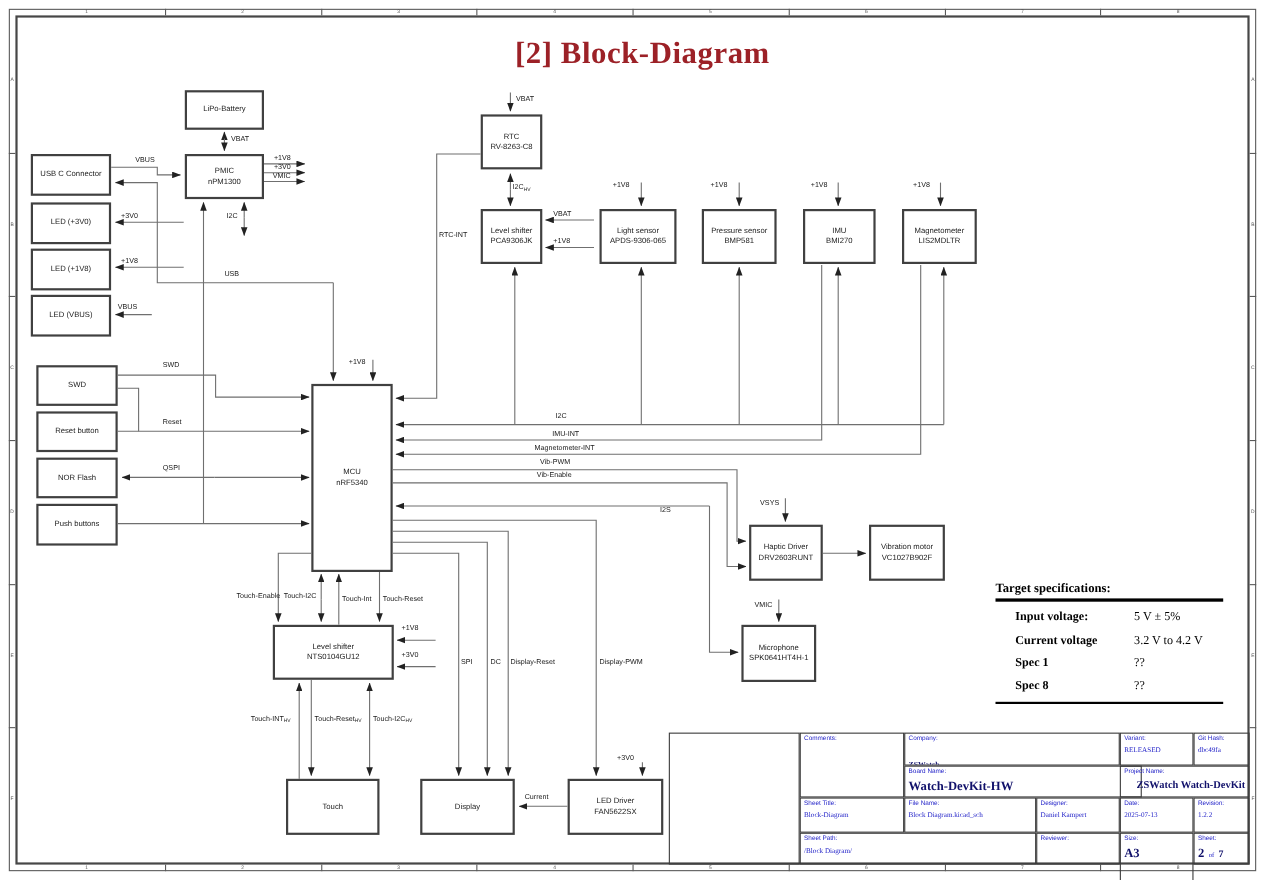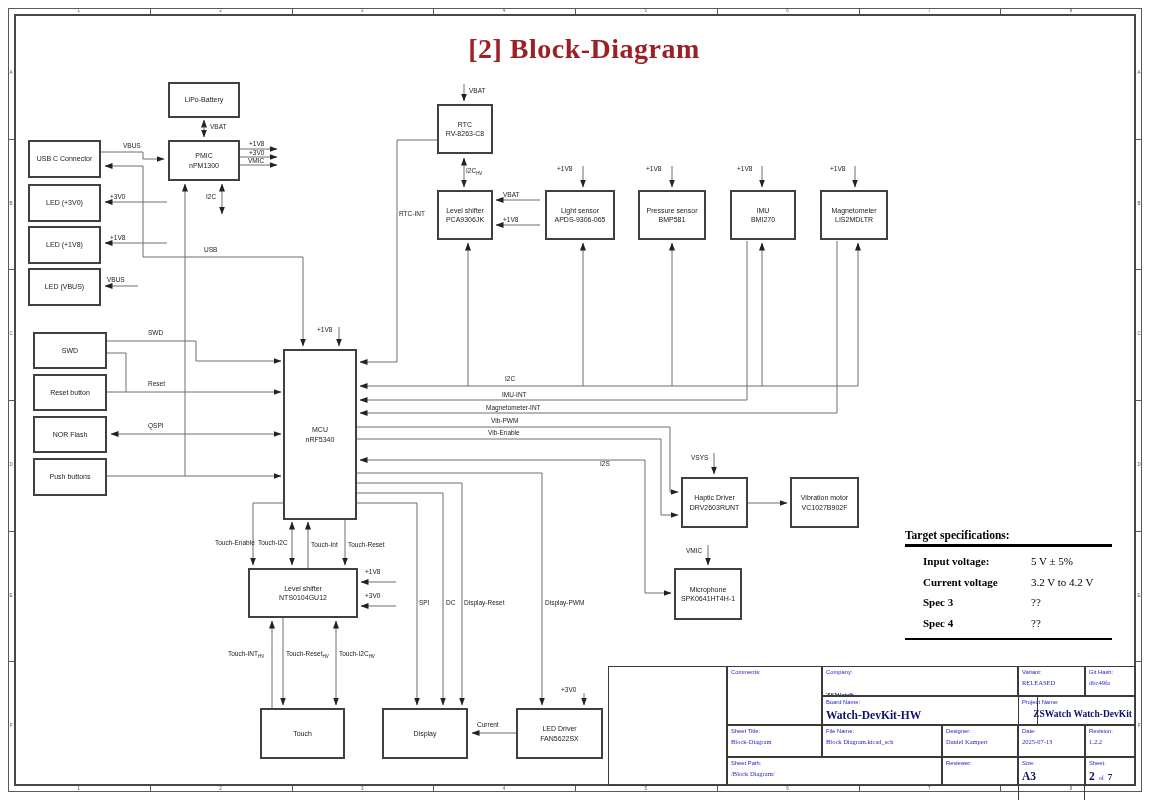--- a/index.html
+++ b/index.html
@@ -318,25 +318,25 @@
     <div class="specs-rows">
       <div class="spec-row">
         <span class="spec-label">Input voltage:</span>
         <span class="spec-value">5 V ± 5%</span>
       </div>
       <div class="spec-row">
         <span class="spec-label">Current voltage</span>
         <span class="spec-value">3.2 V to 4.2 V</span>
       </div>
       <div class="spec-row">
-        <span class="spec-label">Spec 3</span>
+        <span class="spec-label">Spec 1</span>
         <span class="spec-value">??</span>
       </div>
       <div class="spec-row">
-        <span class="spec-label">Spec 4</span>
+        <span class="spec-label">Spec 8</span>
         <span class="spec-value">??</span>
       </div>
     </div>
     <div class="specs-rule" style="margin-top:9px"></div>
   </div>
 
   <div class="tb">
     <div class="cell" style="left:0;top:0;width:119px;height:120px"></div>
     <div class="cell" style="left:119px;top:0;width:95px;height:59px">
       <div class="lab">Comments:</div>

